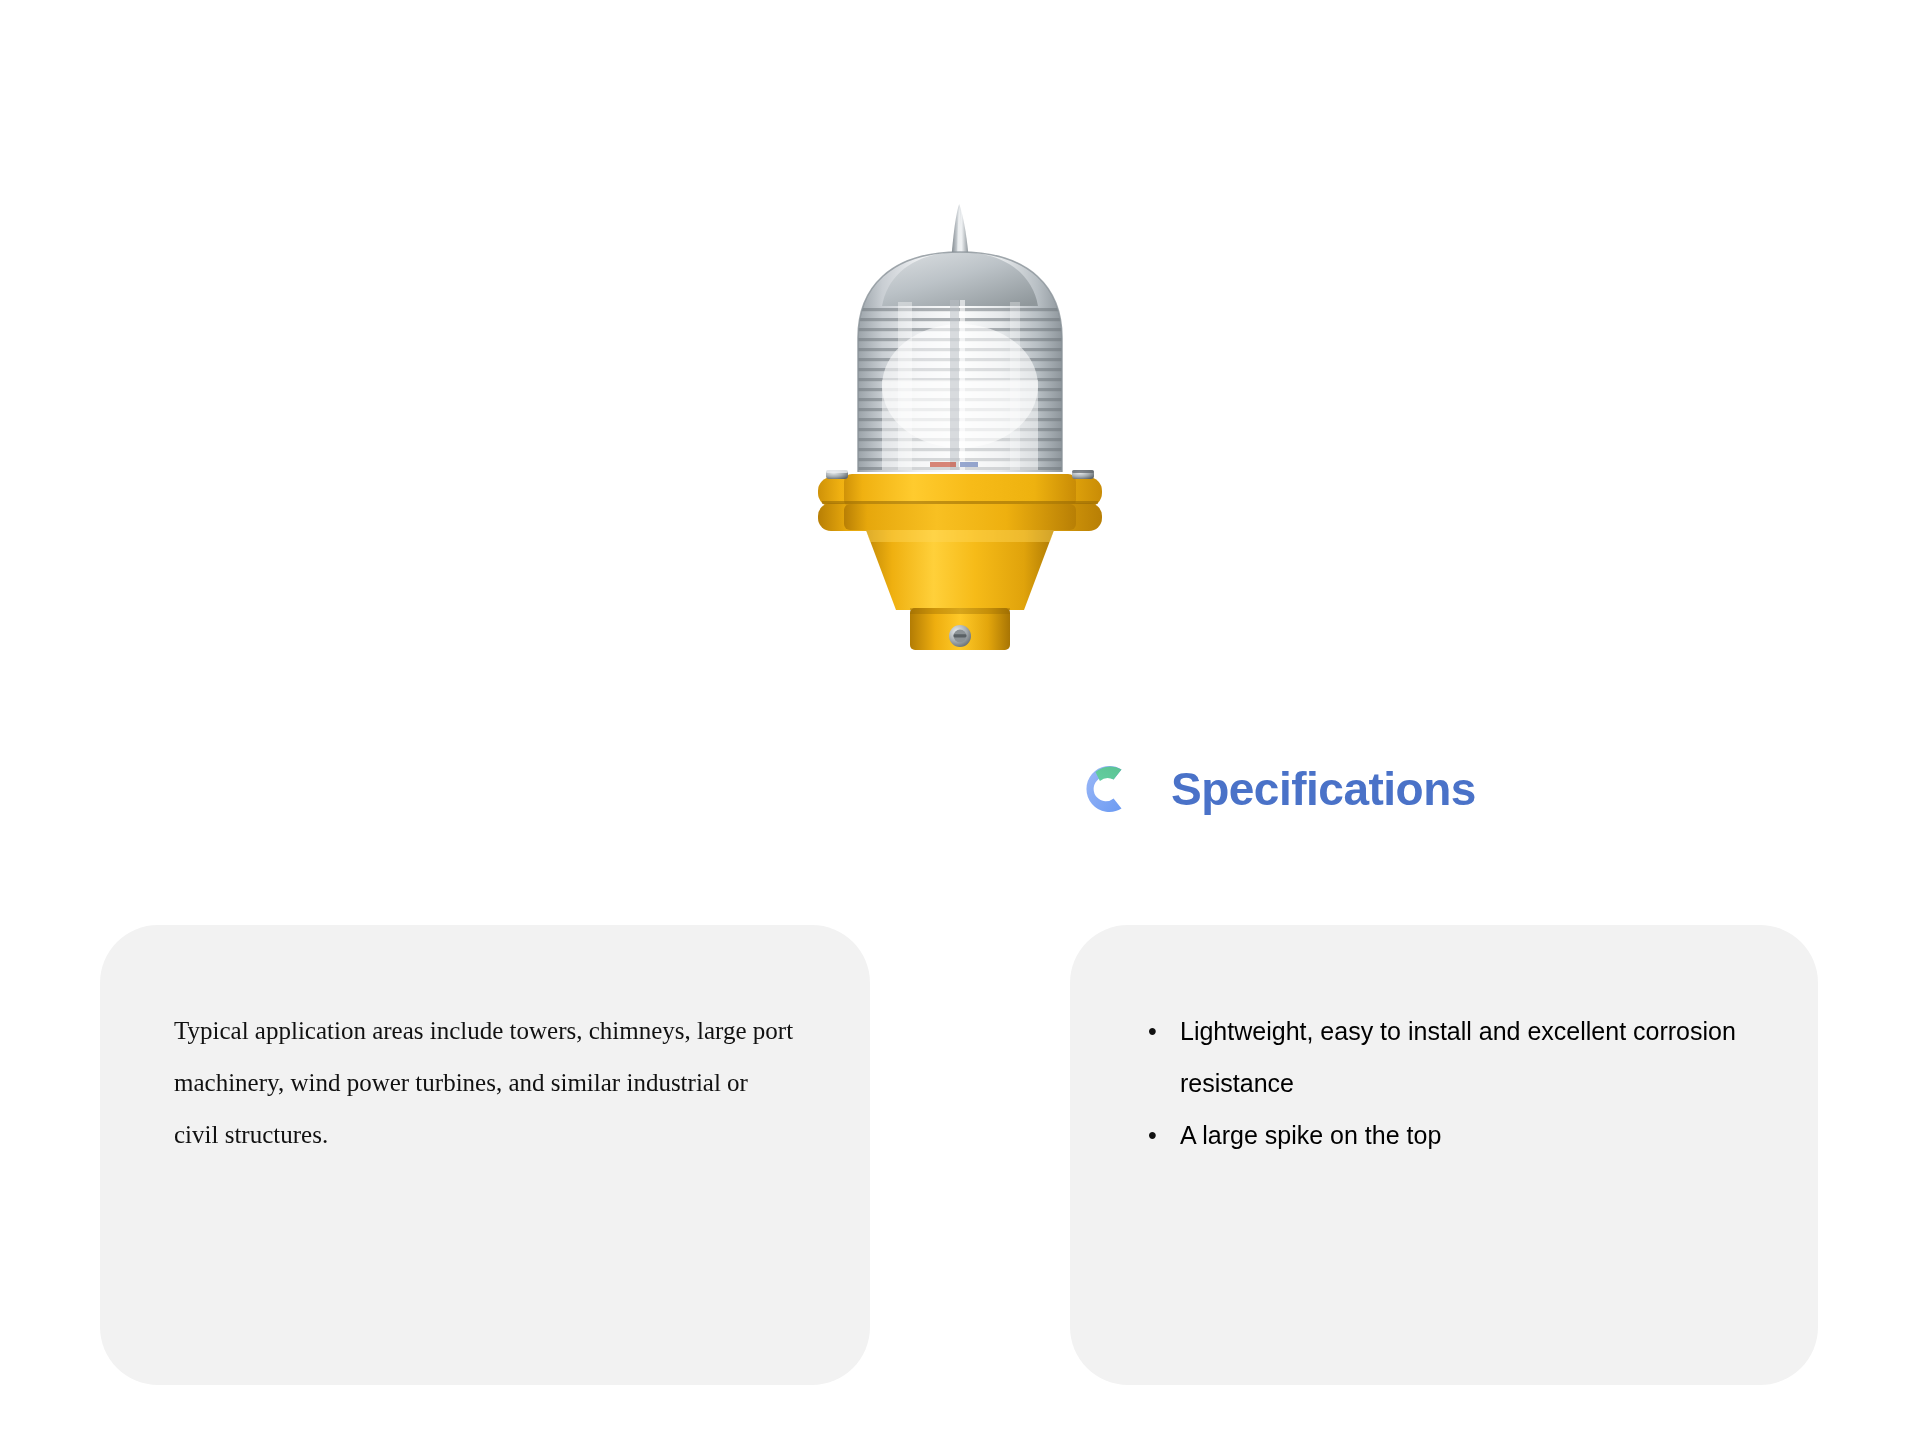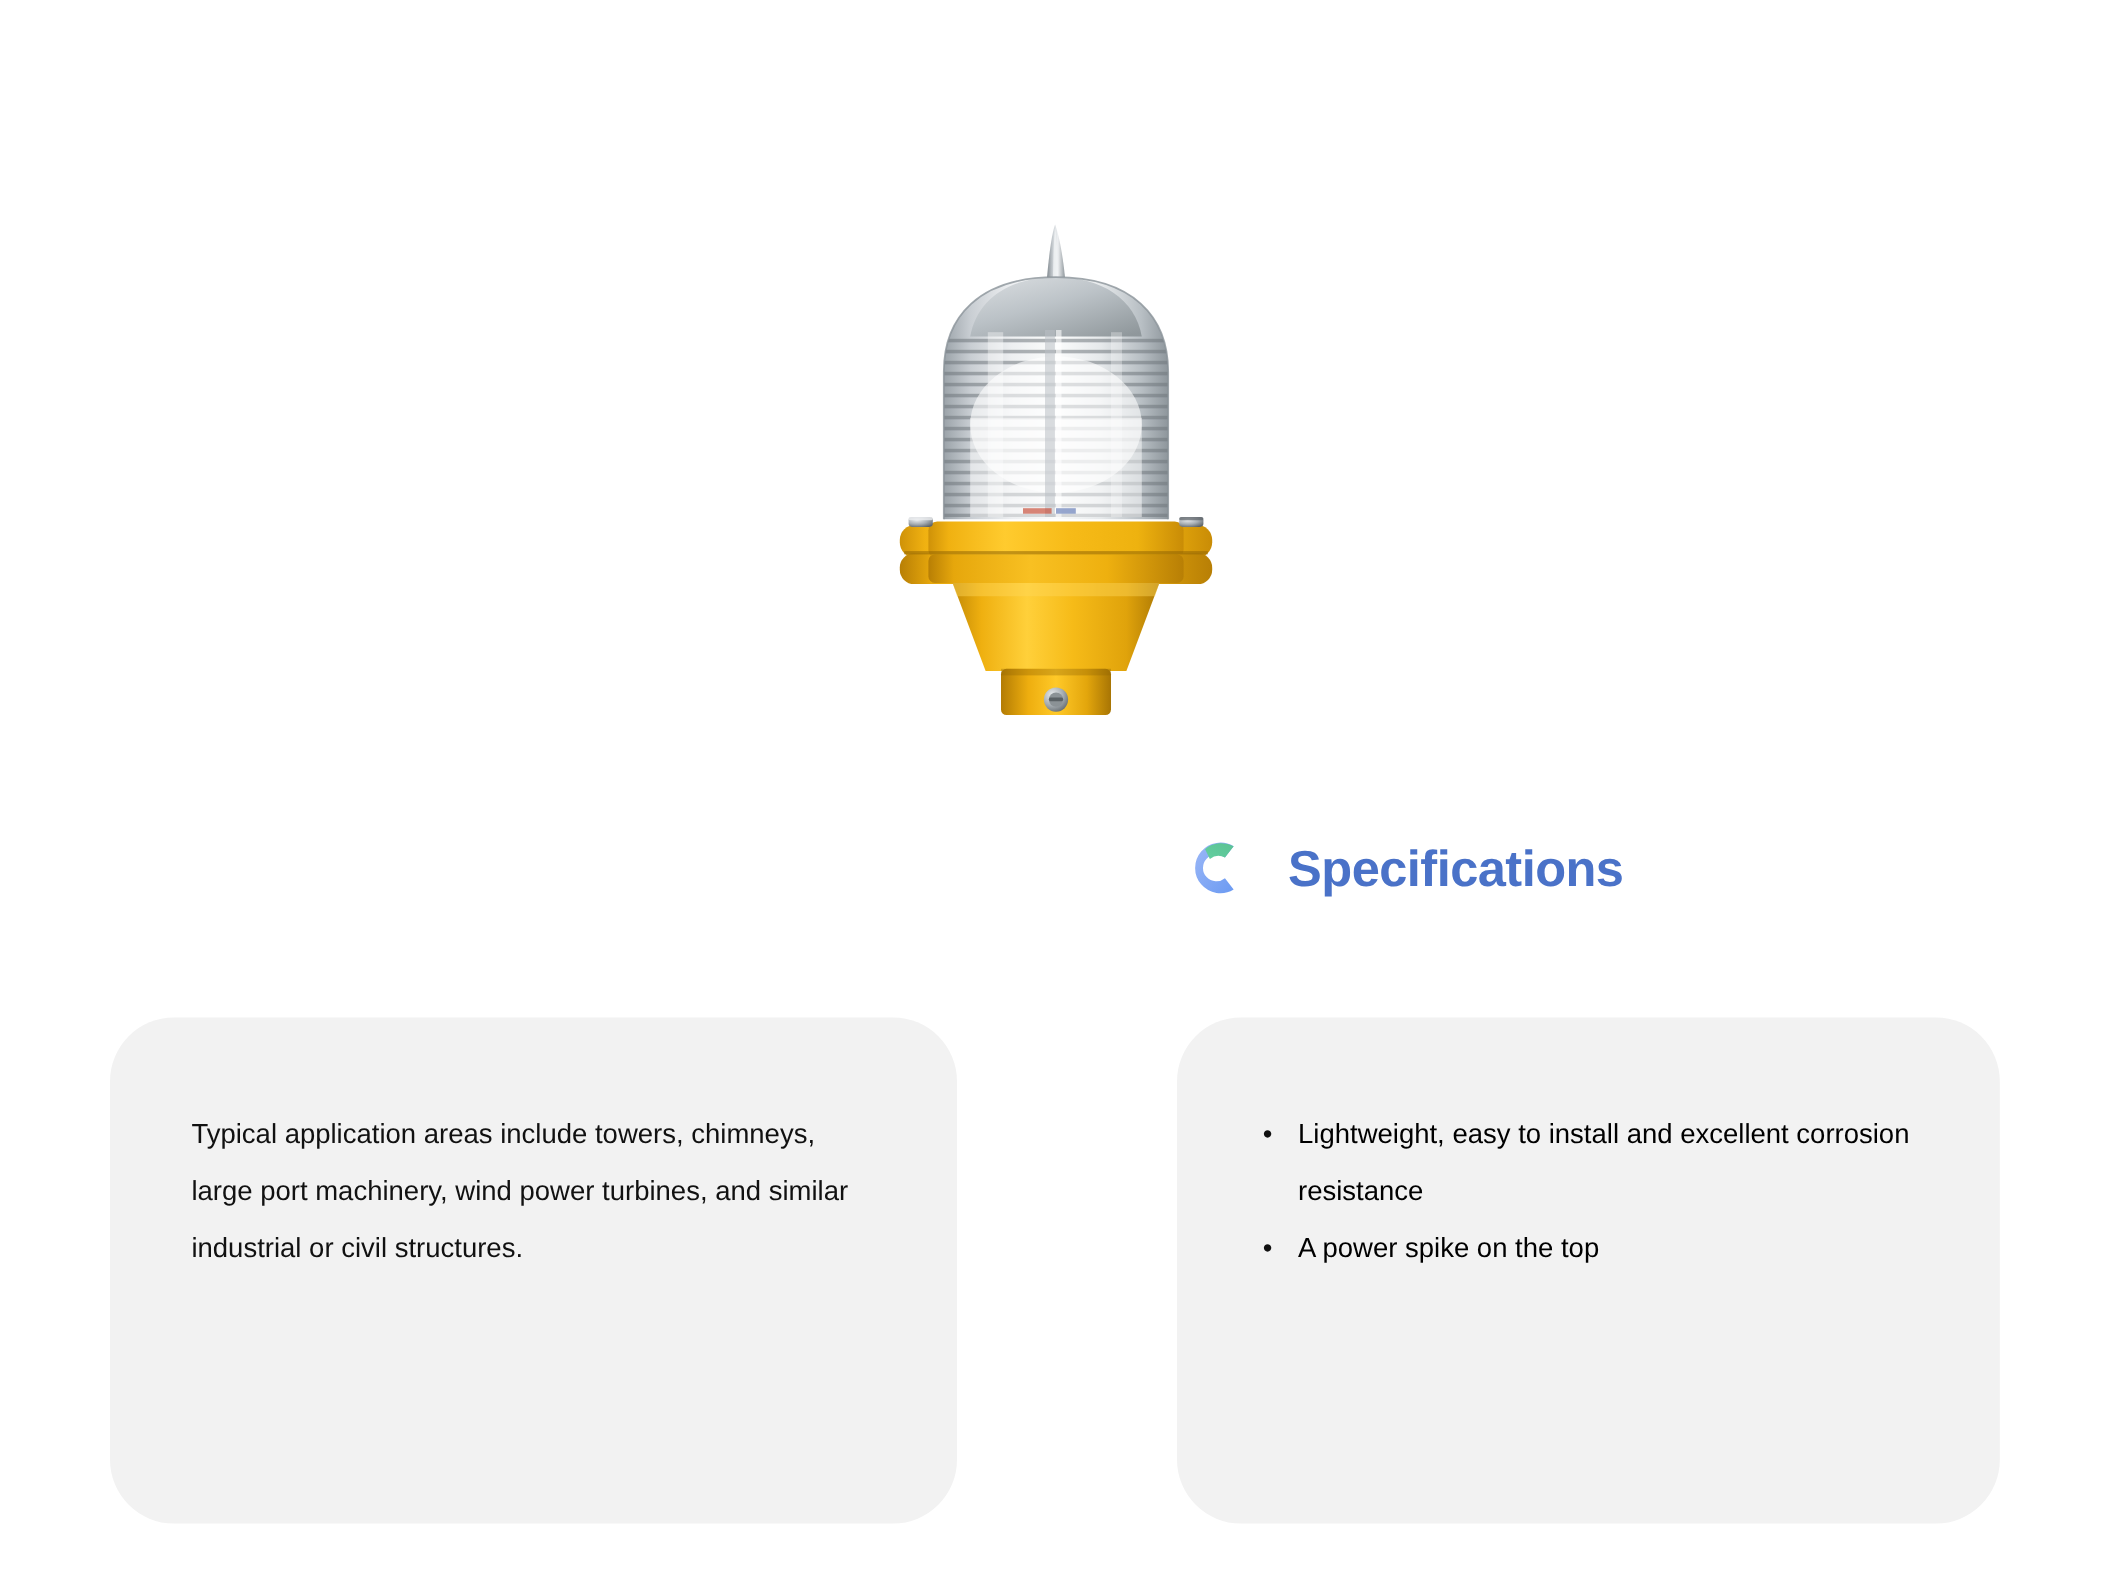--- a/index.html
+++ b/index.html
@@ -71,20 +71,21 @@
   .card {
     position: absolute;
     background: #f2f2f2;
     border-radius: 58px;
   }
   #card-applications {
     left: 100px;
     top: 925px;
     width: 770px;
     height: 460px;
+    font-family: Liberation Serif, serif;
   }
   #card-specifications {
     left: 1070px;
     top: 925px;
     width: 748px;
     height: 460px;
   }
 
   .card-body {
     position: absolute;
@@ -299,18 +300,18 @@
         <path d="M 20.5 14.0 A 23 23 0 0 1 46.5 11.4 L 38.6 21.6 A 12.2 12.2 0 0 0 24.9 23.0 Z" fill="url(#gGreen3)"></path>
       </svg>
     </span>
     <span class="section-title" style="color:#4a72c8">Specifications</span>
   </div>
 
   <div class="card" id="card-specifications">
     <div class="card-body">
       <ul class="bullets" id="spec-bullets">
           <li>Lightweight, easy to install and excellent corrosion resistance</li>
-          <li>A power spike on the top</li>
+          <li>A large spike on the top</li>
         </ul>
     </div>
   </div>
 
 </div>
 
 </body></html>

